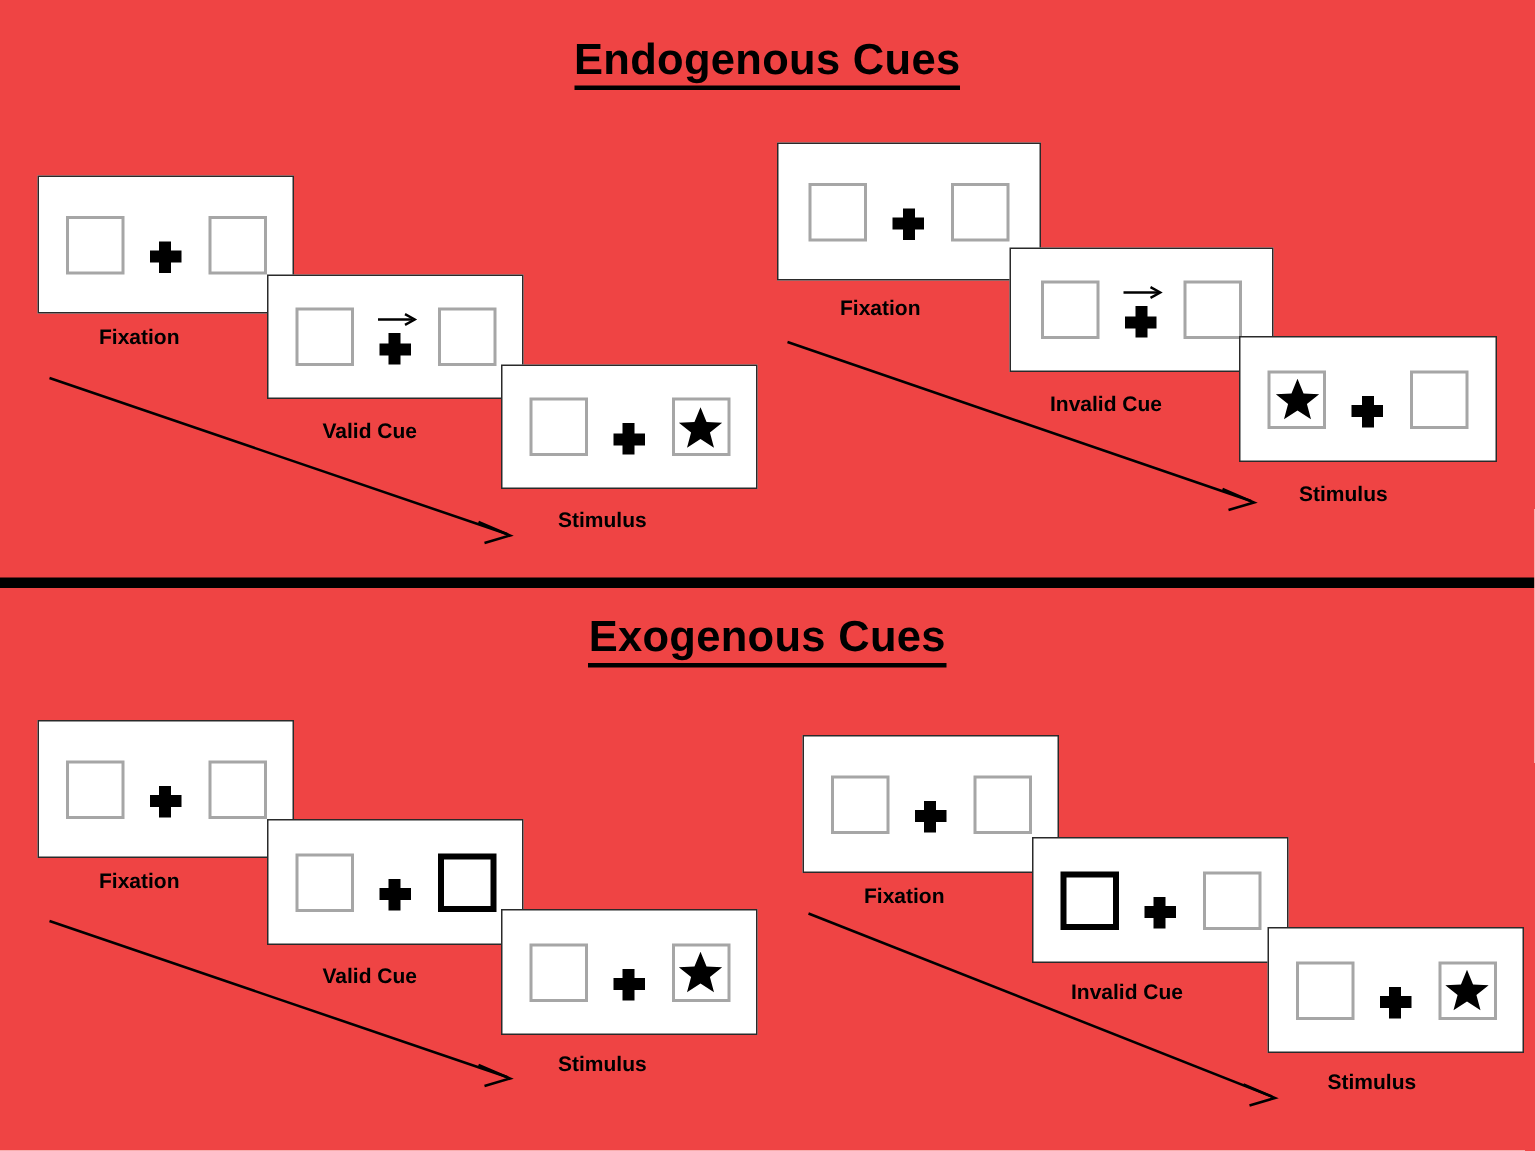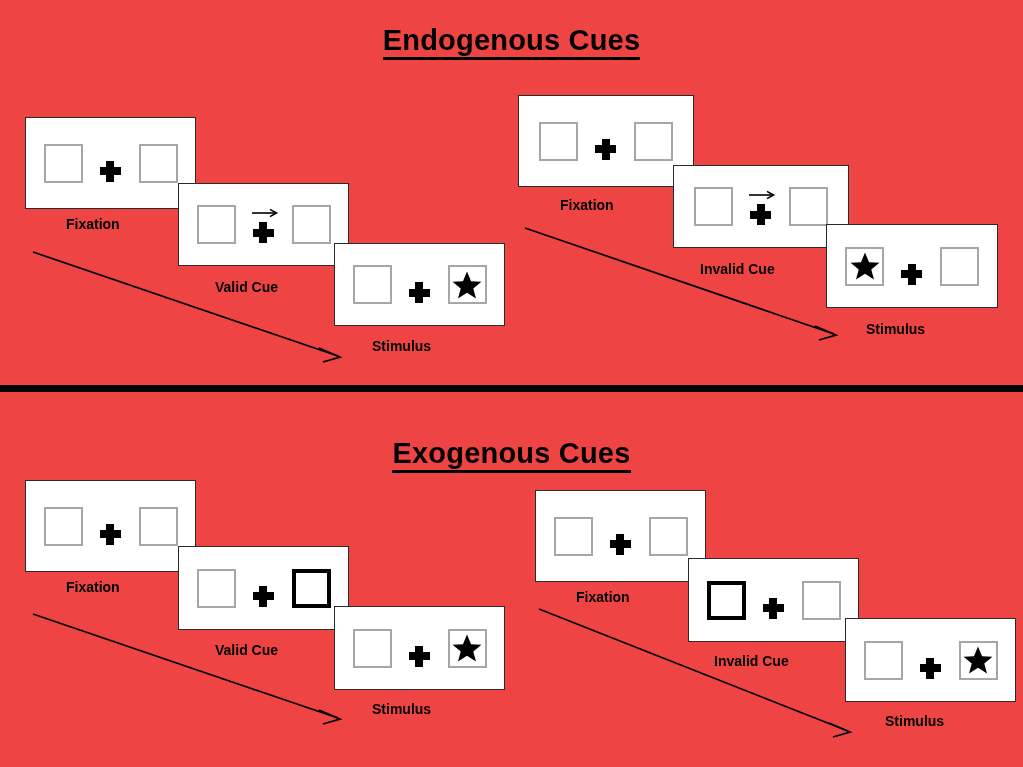--- a/index.html
+++ b/index.html
@@ -243,21 +243,21 @@
         <div class="bar-h"></div>
           <div class="bar-v"></div>
       </div>
       <div class="box"></div>
     </div>
   </div>
   <div class="caption" style="left:866px; top:321px; z-index:7;">Stimulus</div>
 
   <div class="divider" style="top:385px;"></div>
 
-  <div class="section-title" style="top:437px;">
+  <div class="section-title" style="top:409px;">
     <span>Exogenous Cues</span>
   </div>
 
   <svg class="timeline" style="left:30px; top:610px; width:320px; height:118px;" viewBox="0 0 320 118">
     <line x1="3" y1="4" x2="308" y2="108"></line>
     <polyline points="289,100 310,109 293,114"></polyline>
   </svg>
 
   <div class="frame" style="left:25px; top:480px; width:171px; height:92px; z-index:3;">
     <div class="frame-inner">

